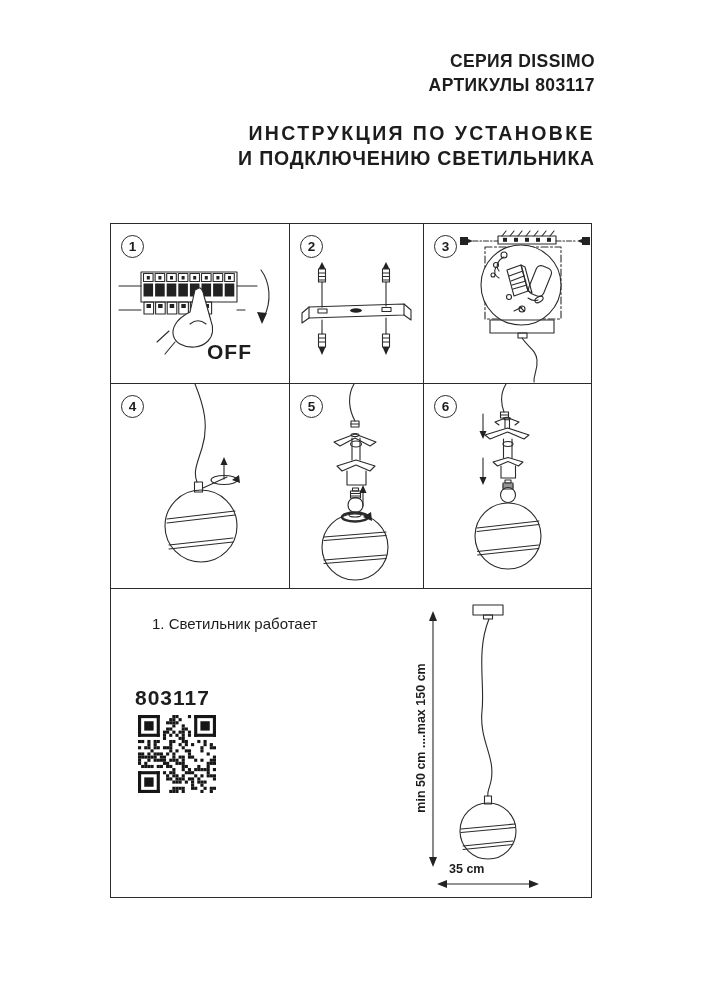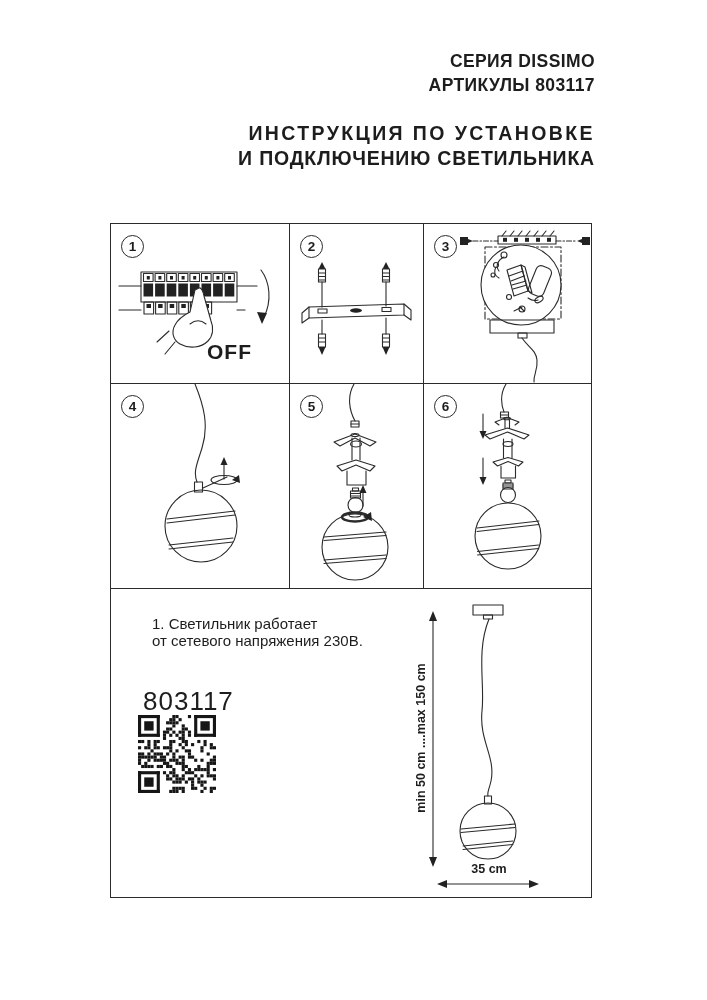--- a/index.html
+++ b/index.html
@@ -35,27 +35,27 @@
   .cell svg.draw { position:absolute; left:0; top:0; z-index:1; }
   svg .s { stroke:#2b2b2b; stroke-width:1.1; fill:none; stroke-linecap:round; stroke-linejoin:round; }
   svg .sw { stroke:#2b2b2b; stroke-width:1.1; fill:#fff; stroke-linecap:round; stroke-linejoin:round; }
   svg .f { fill:#222; stroke:none; }
   svg .bold { stroke-width:2.4; }
 
   .off-label { position:absolute; left:96px; top:116px; font-size:21px; font-weight:bold; letter-spacing:1px; z-index:2; }
 
   
   .notes { position:absolute; left:30px; top:26px; width:280px; font-size:15px; line-height:17px; z-index:2;margin-left:11px; }
-  .article { position:absolute; left:32px; top:97px; font-size:26px; font-weight:normal; letter-spacing:1px; z-index:2; }
+  .article { position:absolute; left:24px; top:97px; font-size:21px; font-weight:bold; letter-spacing:1px; z-index:2; }
   #qr { position:absolute; left:27px; top:126px; z-index:2; background:#fff; }
   .vlabel {
     position:absolute; left:310px; top:149px; transform:translate(-50%,-50%) rotate(-90deg);
     white-space:nowrap; font-weight:bold; font-size:12.5px; z-index:2;
   }
-  .wlabel { position:absolute; left:338px; top:273px; width:80px; text-align:center; font-weight:bold; font-size:12.5px; z-index:2; }
+  .wlabel { position:absolute; left:338px; top:273px; width:80px; font-weight:bold; font-size:12.5px; z-index:2; }
 </style>
 </head>
 <body>
 
 <div class="page">
 
   <div class="header">
     <div class="h-small">СЕРИЯ DISSIMO</div>
     <div class="h-small">АРТИКУЛЫ 803117</div>
     <div class="h-big">
@@ -284,21 +284,20 @@
         <circle class="s" cx="84" cy="111" r="7.5"></circle>
         <circle class="s" cx="84" cy="152" r="33"></circle>
         <path class="s" d="M53,144 L115,137 M53,147.5 L115,140.5"></path>
         <path class="s" d="M53.5,167.5 L114.5,161 M53.5,171 L114.5,164.5"></path>
       </svg>
     </div>
 
     <div class="cell bottom">
       <div class="notes">
         <div>1. Светильник работает</div>
-        <div>от сетевого напряжения 230В.</div>
       </div>
       <div class="article">803117</div>
       <svg id="qr" width="78" height="78" viewBox="0 0 78 78">
           <rect x="0" y="0" width="21.84" height="3.12" fill="#161616"></rect>
           <rect x="0" y="18.72" width="21.84" height="3.12" fill="#161616"></rect>
           <rect x="0" y="0" width="3.12" height="21.84" fill="#161616"></rect>
           <rect x="18.72" y="0" width="3.12" height="21.84" fill="#161616"></rect>
           <rect x="6.24" y="6.24" width="9.36" height="9.36" fill="#161616"></rect>
           <rect x="56.160000000000004" y="0" width="21.84" height="3.12" fill="#161616"></rect>
           <rect x="56.160000000000004" y="18.72" width="21.84" height="3.12" fill="#161616"></rect>

